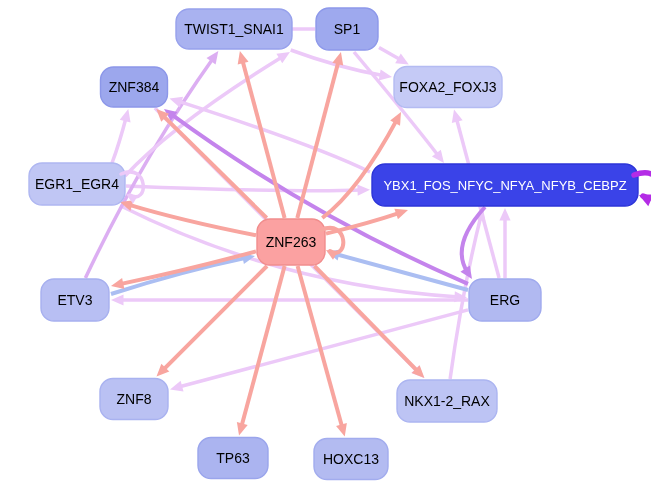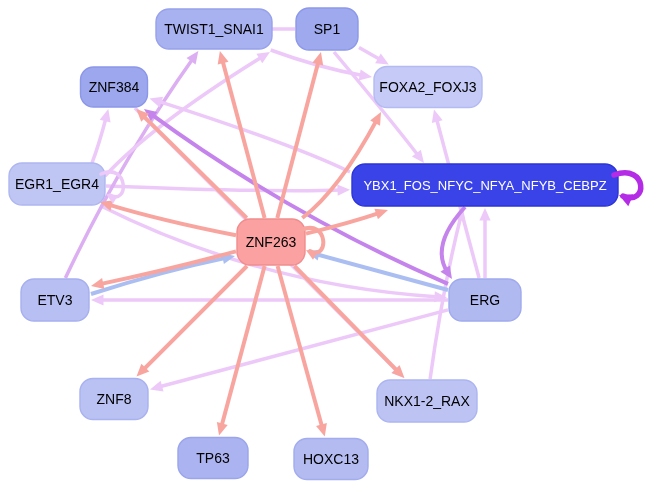--- a/index.html
+++ b/index.html
@@ -1,16 +1,16 @@
 <!DOCTYPE html>
 <html><head>
 <meta charset="utf-8">
 <style>
   html,body{margin:0;padding:0;background:#ffffff;}
-  #graph-wrap{position:relative;width:548px;height:489px;}
+  #graph-wrap{position:relative;width:548px;height:489px;padding-left:20px;}
   text.node-label{font-family:"Liberation Sans",sans-serif;}
 </style>
 </head>
 <body>
 
 <div id="graph-wrap">
   <svg id="graph" xmlns="http://www.w3.org/2000/svg" width="651" height="489" viewBox="0 0 651 489">
       <g>
         <path d="M 295.0 29.0 Q 270.5 29.0 266.0 29.0" stroke="#ecc9f8" stroke-width="3.5" fill="none" stroke-linecap="butt"></path>
         <polygon points="274,29 261.5,34.6 261.5,23.4" fill="#ecc9f8"></polygon>

